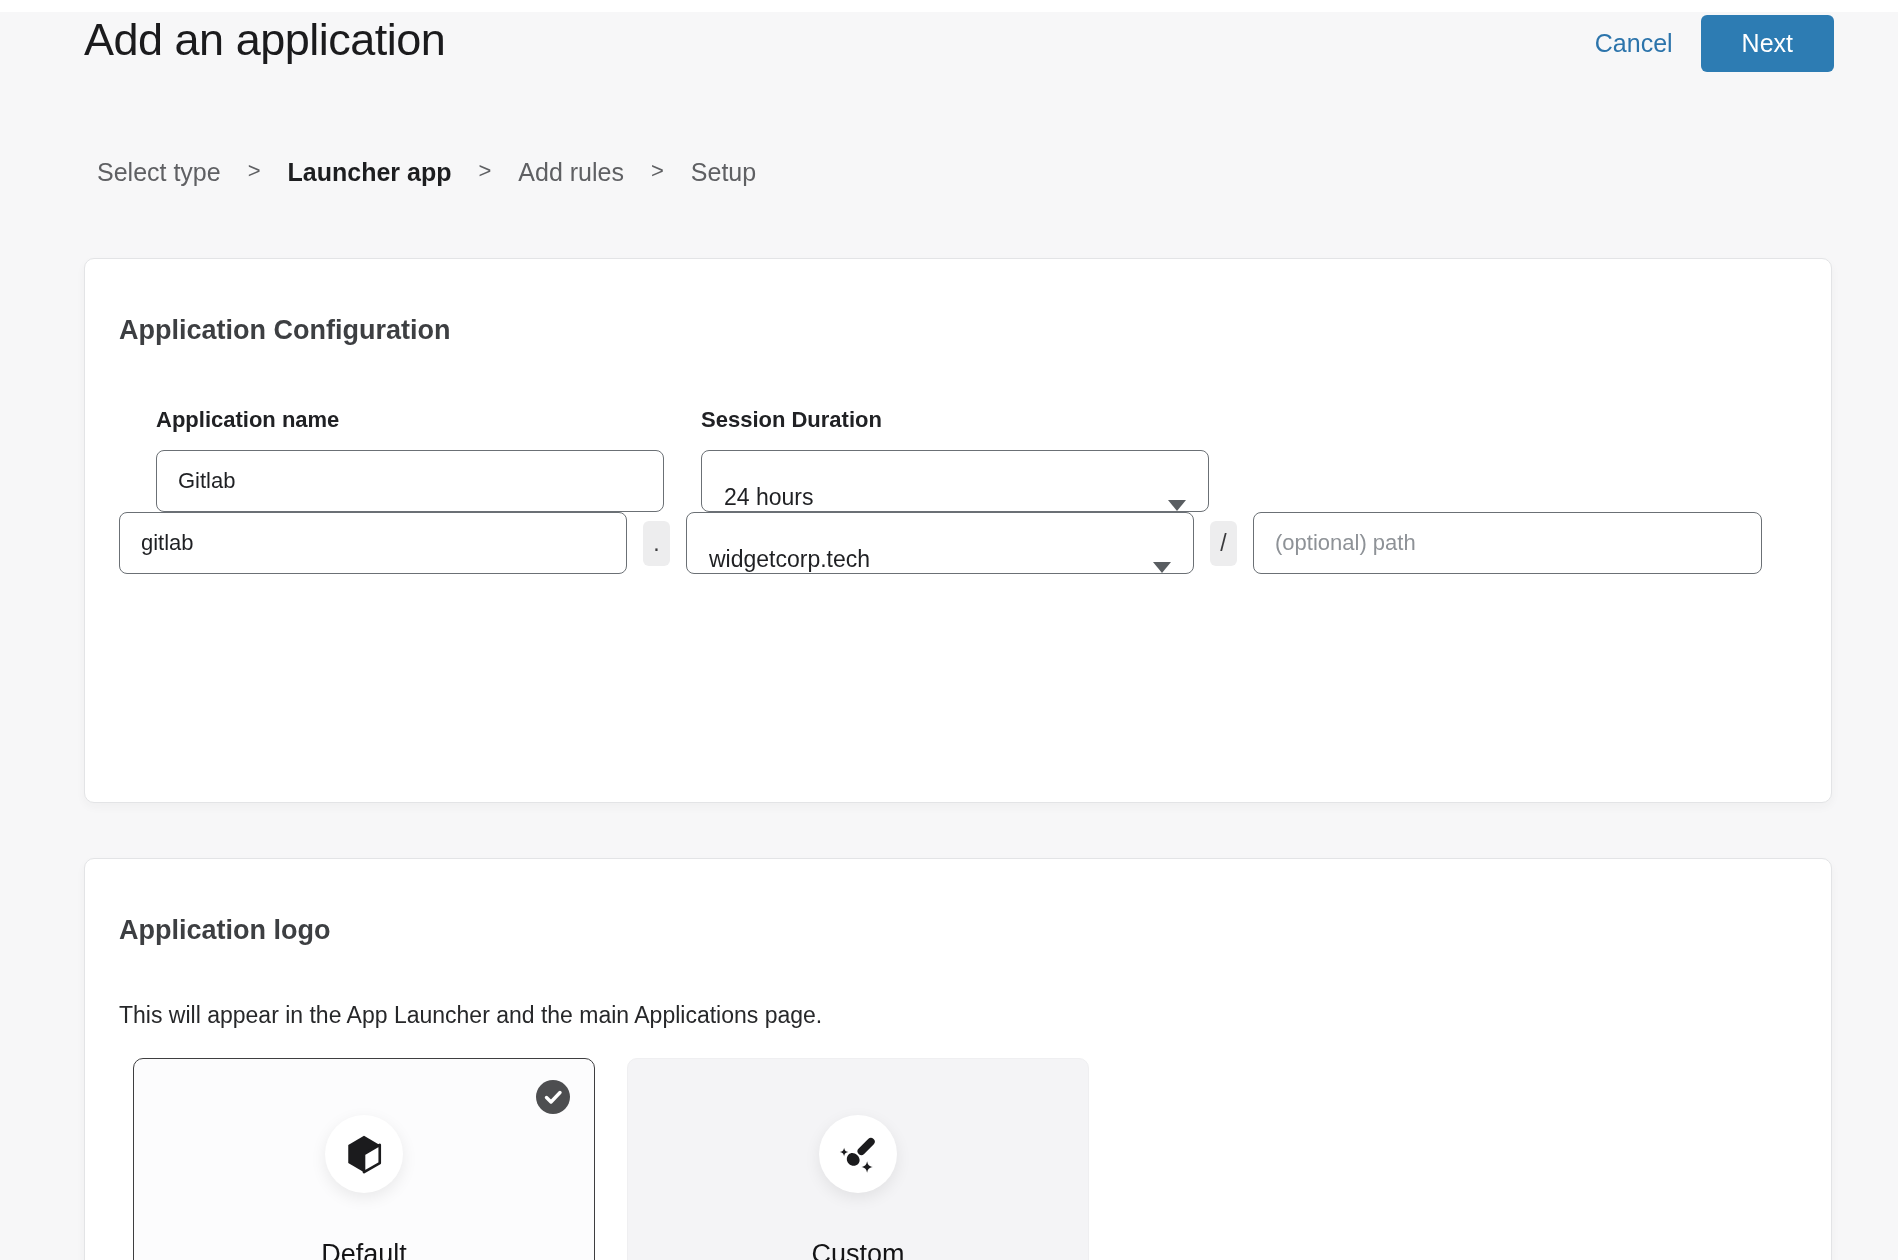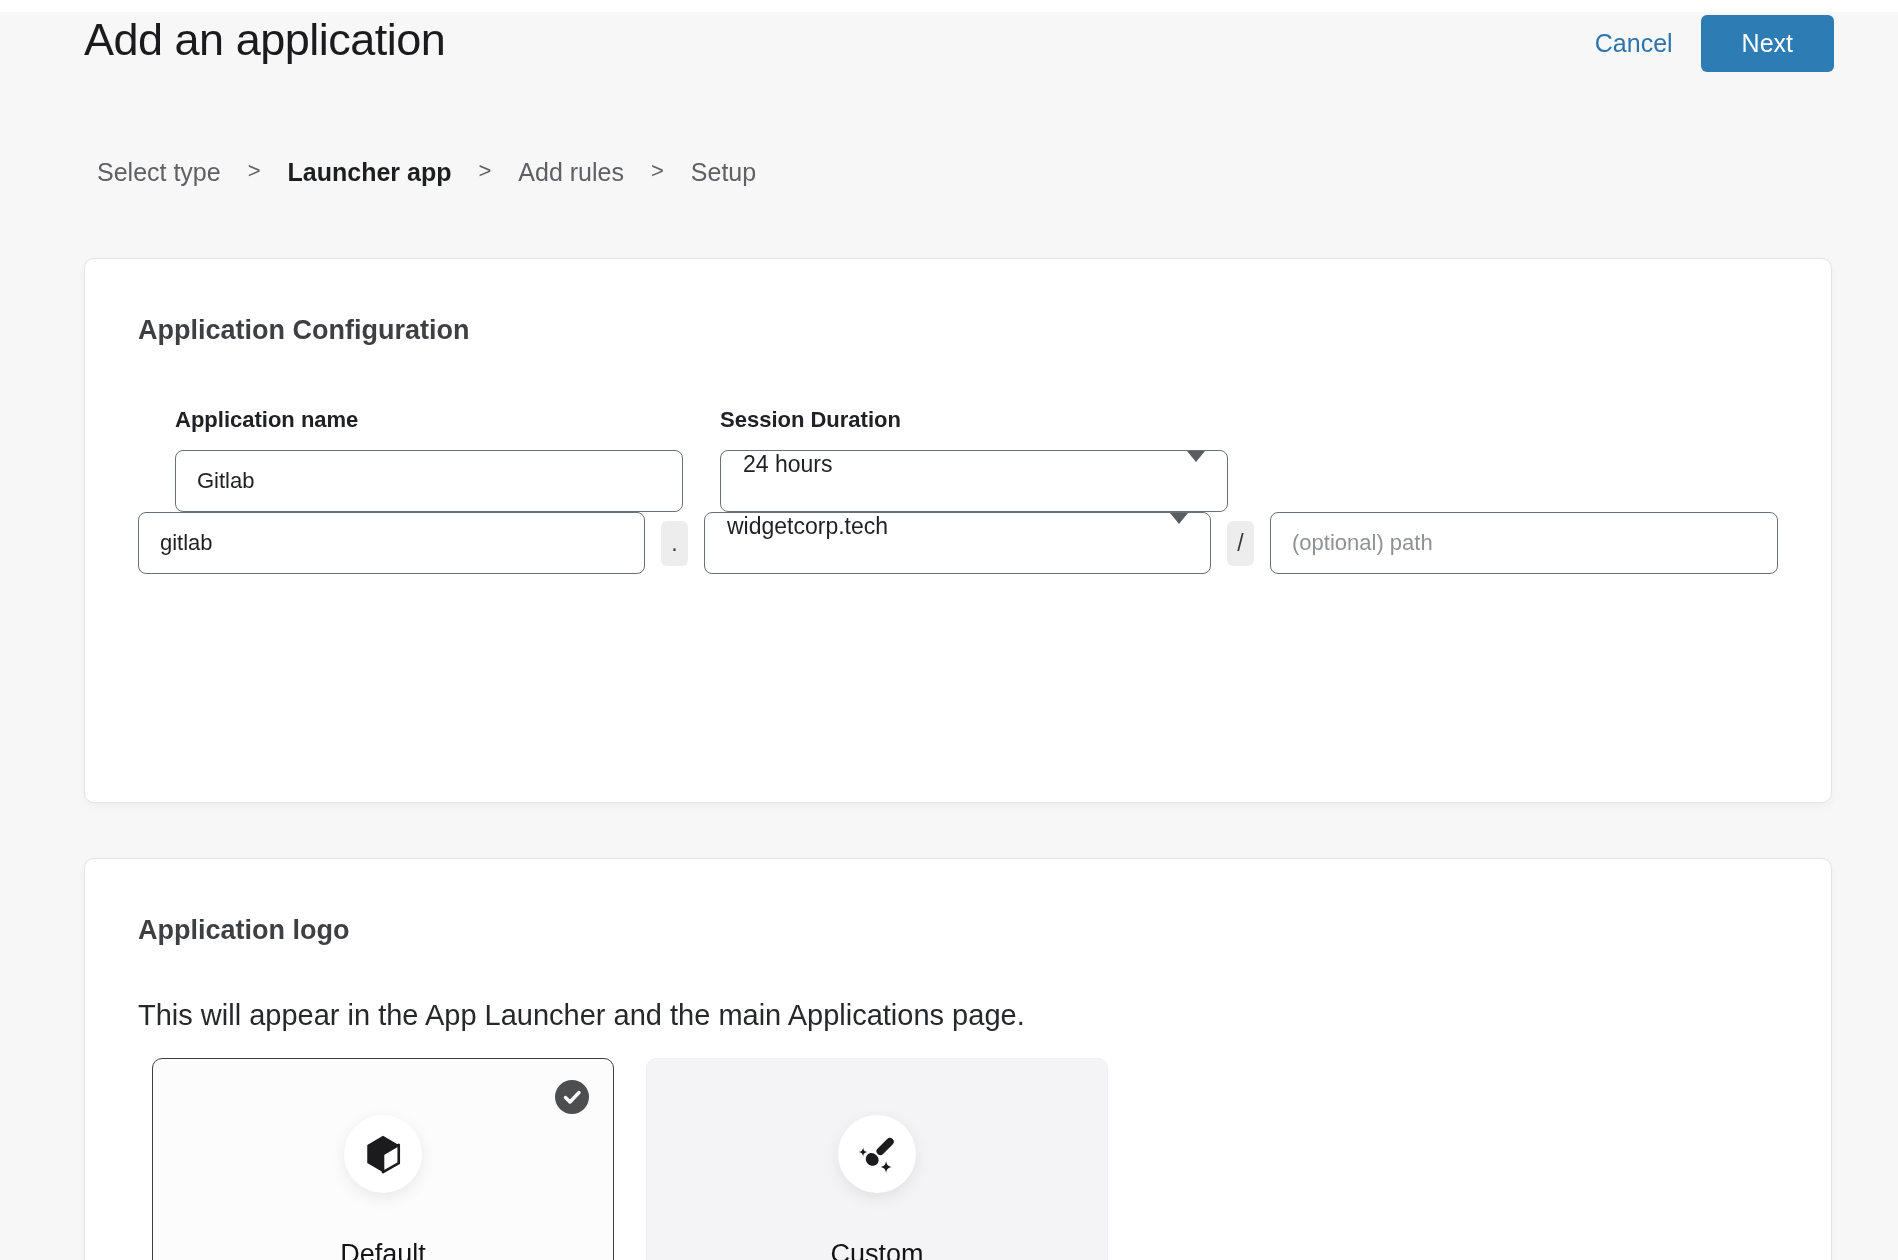--- a/index.html
+++ b/index.html
@@ -41,21 +41,21 @@
   }
   .crumb { cursor:pointer; }
   .crumb.active { font-weight:700; color:#1d1e20; }
   .crumb-sep { font-size:22px; color:#5f6063; }
 
   
   .card {
     position:absolute; left:84px; width:1748px;
     background:#ffffff; border:1px solid #e3e4e6; border-radius:10px;
     box-shadow:0 4px 10px rgba(40,41,61,0.04);
-    padding:54px 53px;
+    padding:54px 34px;
   }
   #config-card { top:258px; height:545px; }
   #logo-card   { top:858px; height:602px; }
   .card-title { font-size:27px; font-weight:700; color:#3d3f42; line-height:34px; }
 
   
   .form-row { display:flex; gap:37px; margin-top:60px;margin-left:37px; }
   .field { width:508px; }
   .field-label {
     display:block; font-size:22px; font-weight:700; color:#202124;
@@ -64,39 +64,39 @@
   .text-input {
     width:100%; height:62px; background:#fff;
     border:1px solid #6b7075; border-radius:8px;
     font-size:22px; color:#1f2023; padding:0 21px;
     font-family:inherit;
   }
   .text-input::placeholder { color:#8e9297; }
   .select-box {
     width:508px; height:62px; background:#fff;
     border:1px solid #6b7075; border-radius:8px;
-    display:flex; align-items:flex-start; justify-content:space-between;
+    display:flex; align-items:flex-end; justify-content:space-between;
     padding:0 22px; font-size:23px; color:#1f2023; cursor:pointer;
   }
   .caret-down {
     width:0; height:0;
     border-left:9px solid transparent; border-right:9px solid transparent;
     border-top:11px solid #595d61;
   }
   .domain-label { margin-top:120px; }
   .domain-row { display:flex; align-items:center; gap:16px; }
   .domain-row .text-input { width:508px; }
   .sep-chip {
     width:27px; height:45px; background:#ededee; border-radius:6px;
     display:flex; align-items:center; justify-content:center;
     font-size:23px; color:#3a3a3c; flex:none;
   }
 
   
-  .card-desc { margin-top:56px; font-size:29px; color:#27282a; line-height:25px; }
+  .card-desc { margin-top:56px; font-size:23px; color:#27282a; line-height:25px; }
   .logo-tiles { display:flex; gap:32px; margin-top:30px; margin-left:14px; }
   .logo-tile {
     position:relative; width:462px; height:250px; border-radius:10px; cursor:pointer;
   }
   .logo-tile.selected { background:#fcfcfd; border:1px solid #3e3e40; }
   .logo-tile.unselected { background:#f4f4f6; border:1px solid #efeff1; }
   .tile-check { position:absolute; top:21px; right:24px; width:34px; height:34px; }
   .icon-circle {
     width:78px; height:78px; border-radius:50%; background:#ffffff;
     margin:56px auto 0; display:flex; align-items:center; justify-content:center;

